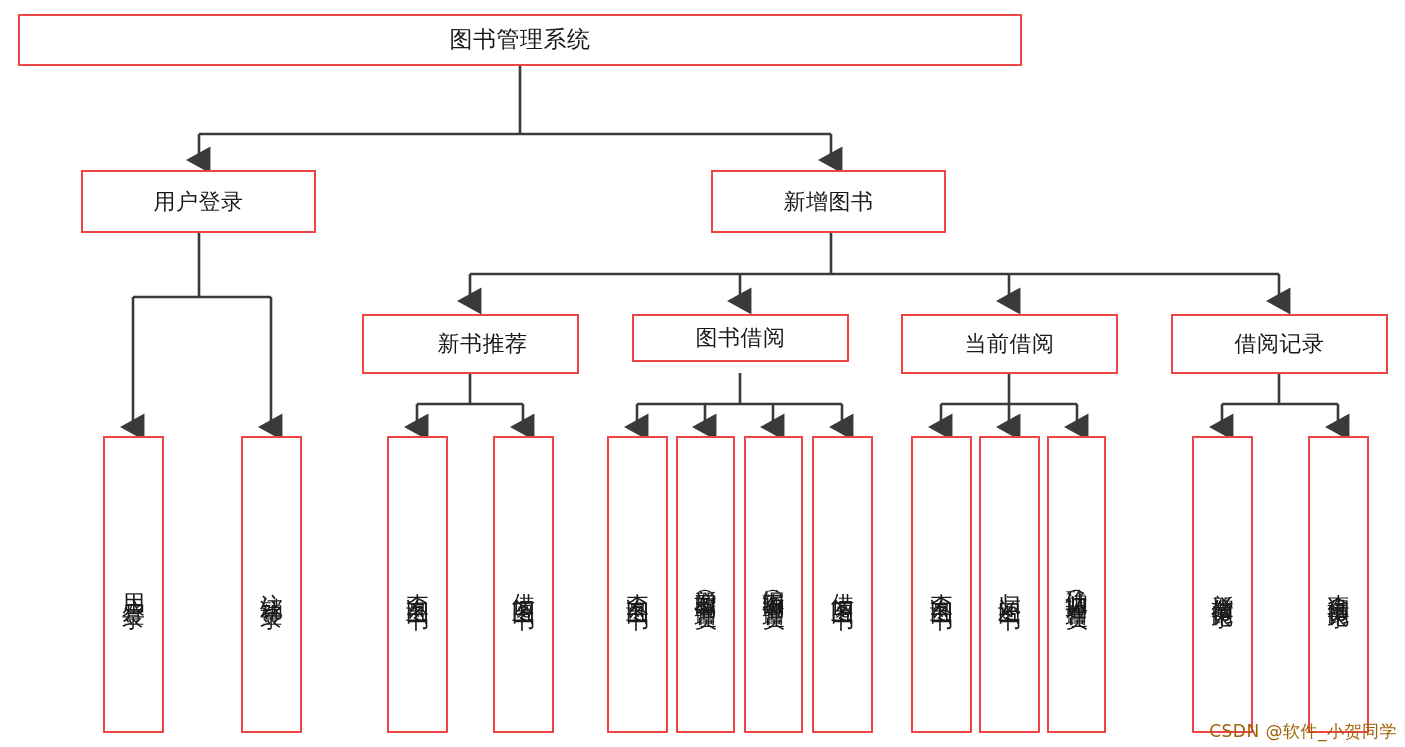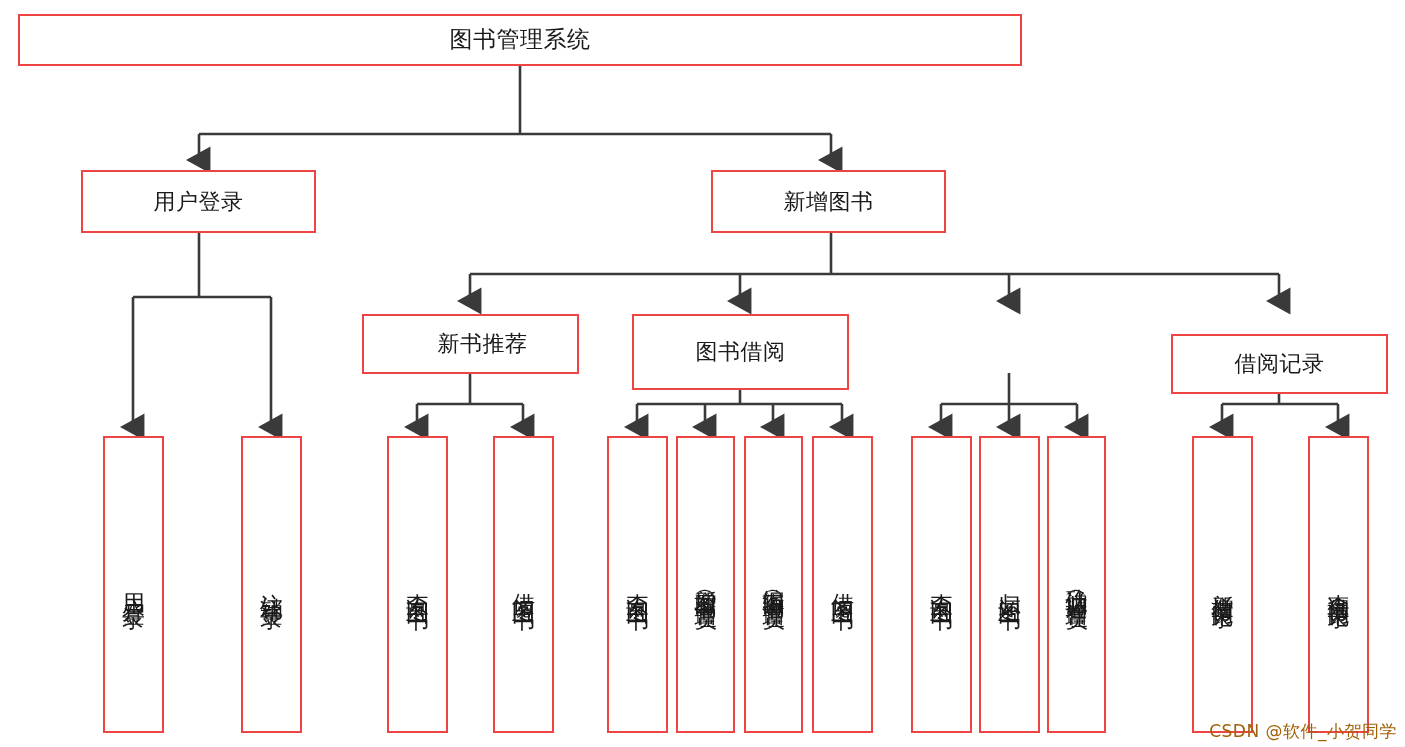--- a/index.html
+++ b/index.html
@@ -141,24 +141,27 @@
   <div class="node horiz" style="left:81px; top:170px; width:235px; height:63px;">
     <span class="node-label">用户登录</span>
   </div>
   <div class="node horiz" style="left:711px; top:170px; width:235px; height:63px;">
     <span class="node-label">新增图书</span>
   </div>
 
   <div class="node horiz" style="left:362px; top:314px; width:217px; height:60px;padding-left:24px;">
     <span class="node-label">新书推荐</span>
   </div>
-  <div class="node horiz" style="left:632px; top:314px; width:217px; height:76px;">
+  <div class="node horiz" style="left:632px; top:314px; width:217px; height:48px;">
     <span class="node-label">图书借阅</span>
   </div>
-  <div class="node horiz" style="left:1171px; top:314px; width:217px; height:60px;margin-top:20px;">
+  <div class="node horiz" style="left:901px; top:314px; width:217px; height:60px;">
+    <span class="node-label">当前借阅</span>
+  </div>
+  <div class="node horiz" style="left:1171px; top:314px; width:217px; height:60px;">
     <span class="node-label">借阅记录</span>
   </div>
 
   <div class="node vert" style="left:103px; top:436px; width:61px; height:297px;">
     <span class="node-label">用户登录</span>
   </div>
   <div class="node vert" style="left:241px; top:436px; width:61px; height:297px;">
     <span class="node-label">注销登录</span>
   </div>
 

